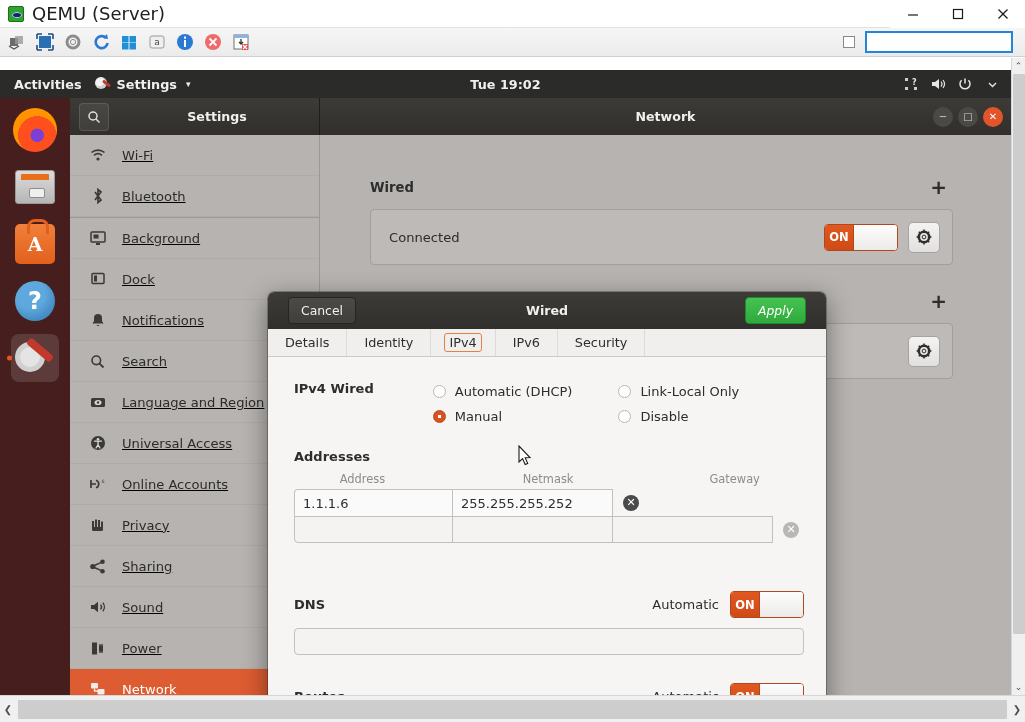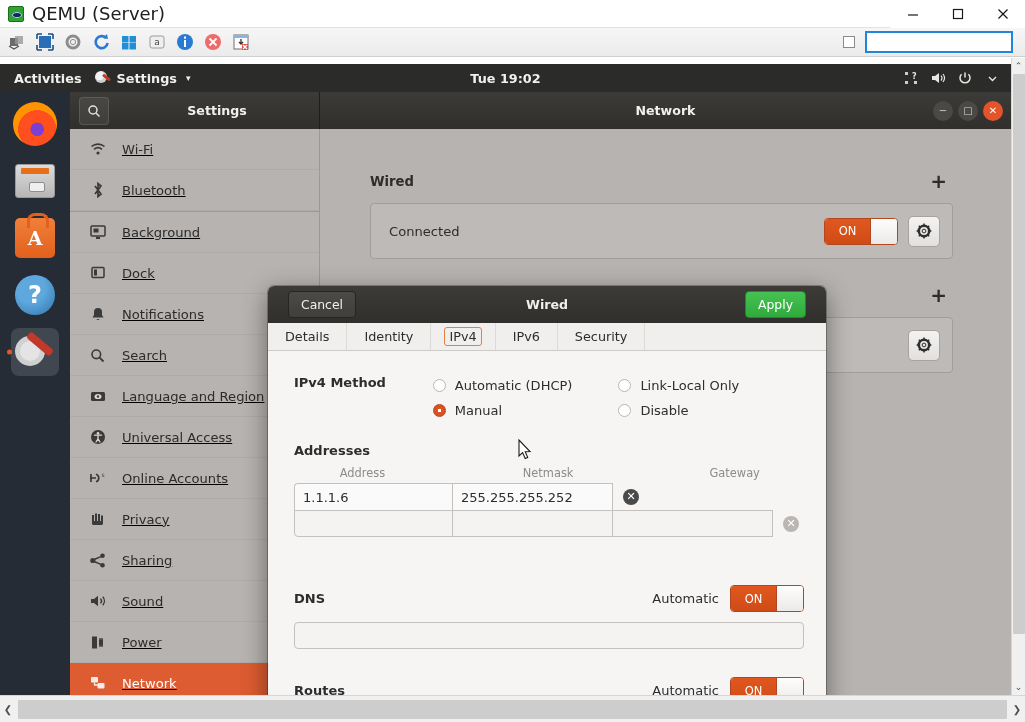--- a/index.html
+++ b/index.html
@@ -50,23 +50,23 @@
     width: 12px; height: 12px; border: 1px solid #8a8a8a; background: #fff;
     margin-right: 10px;
   }
   .tb-input {
     width: 148px; height: 22px; border: 2px solid #2186d9; background: #fff;
     margin-right: 12px;
   }
 
   
   .guest {
-    position: absolute; left: 0; top: 64px; width: 1011px; height: 637px;
+    position: absolute; left: 0; top: 70px; width: 1011px; height: 637px;
     overflow: hidden;
-    background: #0369a1;
+    background: #b91c1c;
   }
 
   
   .gnome-topbar {
     position: absolute; left: 0; top: 0; width: 1011px; height: 28px;
     background: #2b2b29; color: #ffffff;
     display: flex; align-items: center; font-size: 12.8px; font-weight: bold;
   }
   .activities { padding: 0 12px 0 14px; color: #f2f0ef; }
   .gnome-appmenu { display: flex; align-items: center; gap: 7px; color: #f2f0ef; }
@@ -228,22 +228,22 @@
     margin-bottom: 26px;
   }
   .card-label { font-size: 13.1px; color: #2d2d2d; }
   .card-right { margin-left: auto; display: flex; align-items: center; gap: 10px; }
 
   .toggle {
     width: 74px; height: 27px; border-radius: 4px;
     border: 1px solid #b1471f; background: #fff; display: flex; overflow: hidden;
   }
   .toggle .on {
-    width: 45px; background: linear-gradient(#e0581f,#cf4b16); color: #fff;
-    font-size: 11.5px; font-weight: normal; display: flex; align-items: center; justify-content: center;
+    width: 28px; background: linear-gradient(#e0581f,#cf4b16); color: #fff;
+    font-size: 11.5px; font-weight: bold; display: flex; align-items: center; justify-content: center;
   }
   .toggle .knob { flex: 1; background: linear-gradient(#fdfdfd,#eceae8); border-left: 1px solid #b1471f; }
   .gear-btn {
     width: 32px; height: 31px; border-radius: 5px;
     background: linear-gradient(#f4f3f2,#e2e0de); border: 1px solid #a6a3a0;
     display: flex; align-items: center; justify-content: center;
   }
 
   
   .dialog {
@@ -256,21 +256,21 @@
     height: 37px; background: linear-gradient(#3c3b37, #302f2c);
     display: flex; align-items: center; padding: 0 20px; position: relative; justify-content: space-between;
   }
   .dlg-btn {
     height: 27px; padding: 0 12px; border-radius: 4px;
     background: linear-gradient(#4b4a46,#403f3b); border: 1px solid #262523;
     color: #f2f0ef; font-size: 12.4px; display: flex; align-items: center;
   }
   .dlg-btn.apply {
     background: linear-gradient(#46c152,#2fab3d); border: 1px solid #1f8a2b;
-    color: #ffffff; margin-left: auto;
+    color: #ffffff; margin-left: auto; font-style: italic;
   }
   .dlg-title {
     position: absolute; left: 0; right: 0; text-align: center;
     color: #f2f0ef; font-size: 12.6px; font-weight: bold; pointer-events: none;
   }
   .tabs {
     height: 28px; background: #f0efee; border-bottom: 1px solid #cdcac7;
     display: flex; align-items: stretch;
   }
   .tab {
@@ -735,21 +735,21 @@
             <span class="tlabel">IPv6</span>
           </div>
         <div class="tab">
             <span class="tlabel">Security</span>
           </div>
       </div>
 
       <div class="dlg-body">
 
         <div class="row-method">
-          <div class="method-title">IPv4 Method</div>
+          <div class="method-title">IPv4 Wired</div>
           <div class="method-col">
             <label class="radio-line">
               <span class="radio"></span>
               <span>Automatic (DHCP)</span>
             </label>
             <label class="radio-line">
               <span class="radio checked"></span>
               <span>Manual</span>
             </label>
           </div>

